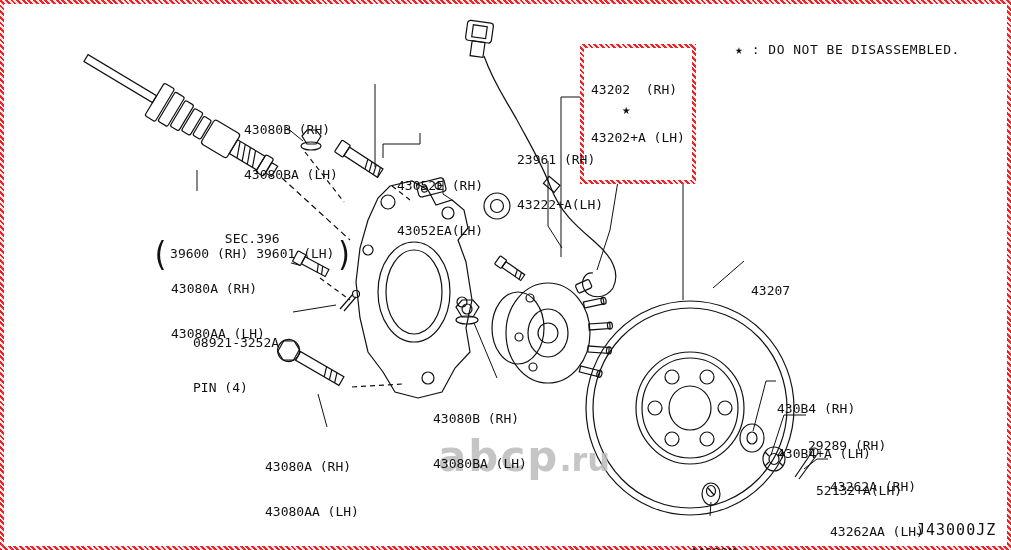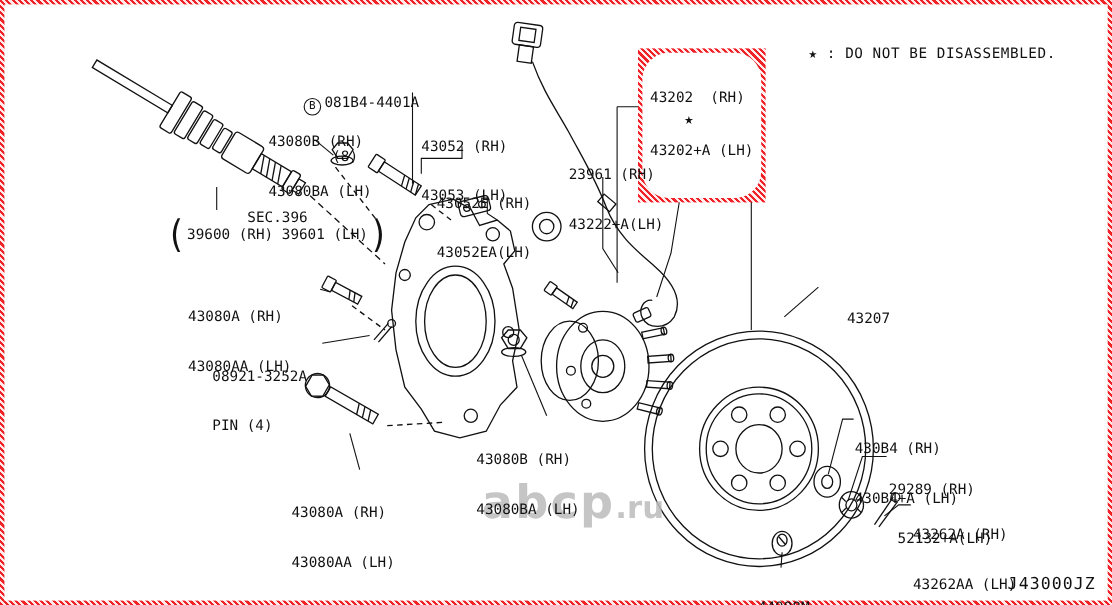--- a/index.html
+++ b/index.html
@@ -3,36 +3,36 @@
 <meta charset="utf-8">
 <style>
   html,body{margin:0;padding:0;background:#888;}
   .canvas{position:relative;width:1011px;height:550px;background:#fff;overflow:hidden;
           font-family:"DejaVu Sans Mono","Liberation Mono",monospace;color:#111;}
   .frame{position:absolute;inset:0;background:repeating-linear-gradient(45deg,#ee2227 0 2px,#ffe8e8 2px 4px);}
   .frame-inner{position:absolute;inset:4px;background:#fff;}
   svg.draw{position:absolute;left:0;top:0;}
   .lbl{position:absolute;font-size:13px;line-height:15px;white-space:pre;}
   .lbl .ln{display:block;}
-  .center{text-align:center;}
+  .center{text-align:center;margin-top:40px;}
   .circleB{display:inline-flex;width:14px;height:14px;border:1.4px solid #111;border-radius:50%;
            align-items:center;justify-content:center;font-size:10px;line-height:10px;
            margin-right:3px;vertical-align:-2px;}
   .redbox{position:absolute;left:580px;top:44px;background:repeating-linear-gradient(45deg,#ee2227 0 2px,#ffecec 2px 4px);padding:4px;}
-  .redbox-inner{background:#fff;padding:2px 7px;font-size:13px;line-height:16px;white-space:pre;border-radius:24px;}
+  .redbox-inner{background:#fff;padding:2px 7px;font-size:13px;line-height:16px;white-space:pre;}
   .note{position:absolute;left:735px;top:42px;font-size:13px;letter-spacing:0.5px;text-align:right;}
   .star-mark{position:absolute;left:622px;top:101px;font-size:14px;}
   .code{position:absolute;left:916px;top:521px;font-size:15px;letter-spacing:1px;}
   .sec{position:absolute;left:150px;top:191px;font-size:13px;line-height:15px;}
   .sec .wrap{display:flex;align-items:center;}
   .paren{font-size:30px;font-weight:200;transform:scaleY(1.15);padding:0 1px;}
   .watermark{position:absolute;left:438px;top:432px;color:#bcbcbc;opacity:.85;
              font-family:"DejaVu Sans",sans-serif;font-weight:bold;}
   .watermark .big{font-size:42px;letter-spacing:2px;}
-  .watermark .small{font-size:28px;}
+  .watermark .small{font-size:32px;}
 </style>
 </head>
 <body>
 
 <div class="canvas">
   <div class="frame">
     <div class="frame-inner"></div>
   </div>
 
   <svg class="draw" width="1011" height="550" viewBox="0 0 1011 550" fill="none" stroke="#111" stroke-width="1.2">
@@ -232,34 +232,26 @@
       <polyline points="806,415 784,415 771,455"></polyline>
       <polyline points="828,459 817,459 804,469"></polyline>
       <line x1="710" y1="516" x2="711" y2="502"></line>
     </g>
   </svg>
 
   <div class="watermark">
     <span class="big">abcp</span><span class="small">.ru</span>
   </div>
 
-  <div class="lbl" style="left:276px;top:56px;">
-    <span class="ln"><span class="circleB">B</span><span>081B4-4401A</span></span>
-    <span class="ln" style="margin-left:26px;">(8)</span>
-  </div>
 
   <div class="lbl" style="left:244px;top:92px;">
     <span class="ln">43080B (RH)</span>
     <span class="ln">43080BA (LH)</span>
   </div>
 
-  <div class="lbl" style="left:383px;top:96px;">
-    <span class="ln">43052 (RH)</span>
-    <span class="ln">43053 (LH)</span>
-  </div>
 
   <div class="lbl" style="left:397px;top:148px;">
     <span class="ln">43052E (RH)</span>
     <span class="ln">43052EA(LH)</span>
   </div>
 
   <div class="redbox">
     <div class="redbox-inner">
       <span class="ln" style="display:block;">43202  (RH)</span>
       <span class="ln" style="display:block;">43202+A (LH)</span>
@@ -299,21 +291,21 @@
   <div class="lbl" style="left:433px;top:381px;">
     <span class="ln">43080B (RH)</span>
     <span class="ln">43080BA (LH)</span>
   </div>
 
   <div class="lbl" style="left:265px;top:429px;">
     <span class="ln">43080A (RH)</span>
     <span class="ln">43080AA (LH)</span>
   </div>
 
-  <div class="lbl" style="left:770px;top:253px;">
+  <div class="lbl" style="left:751px;top:253px;">
     <span class="ln">43207</span>
   </div>
 
   <div class="lbl" style="left:777px;top:371px;">
     <span class="ln">430B4 (RH)</span>
     <span class="ln">430B4+A (LH)</span>
   </div>
 
   <div class="lbl" style="left:808px;top:408px;">
     <span class="ln">29289 (RH)</span>

